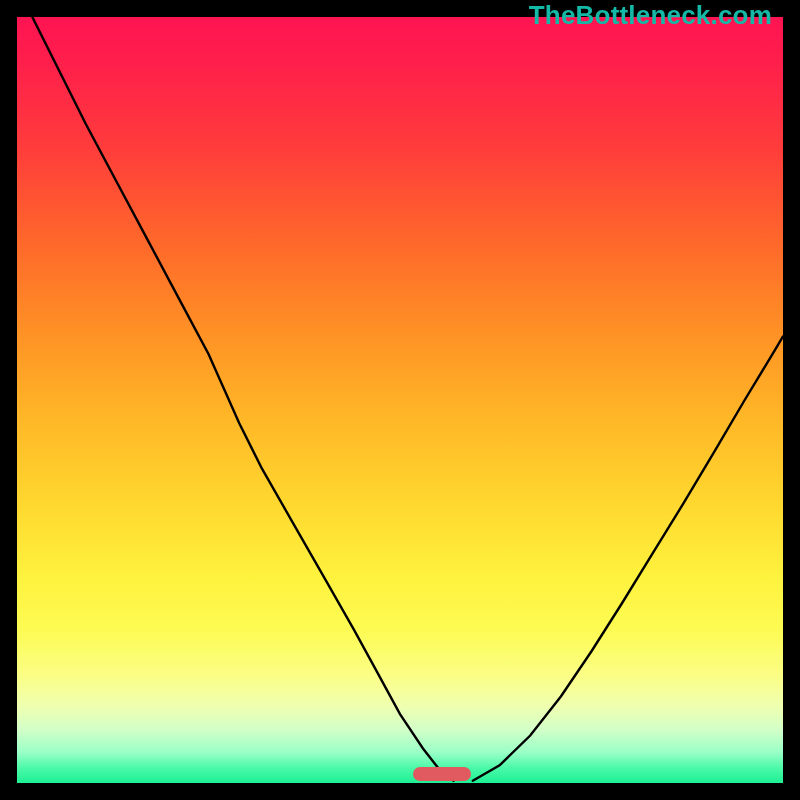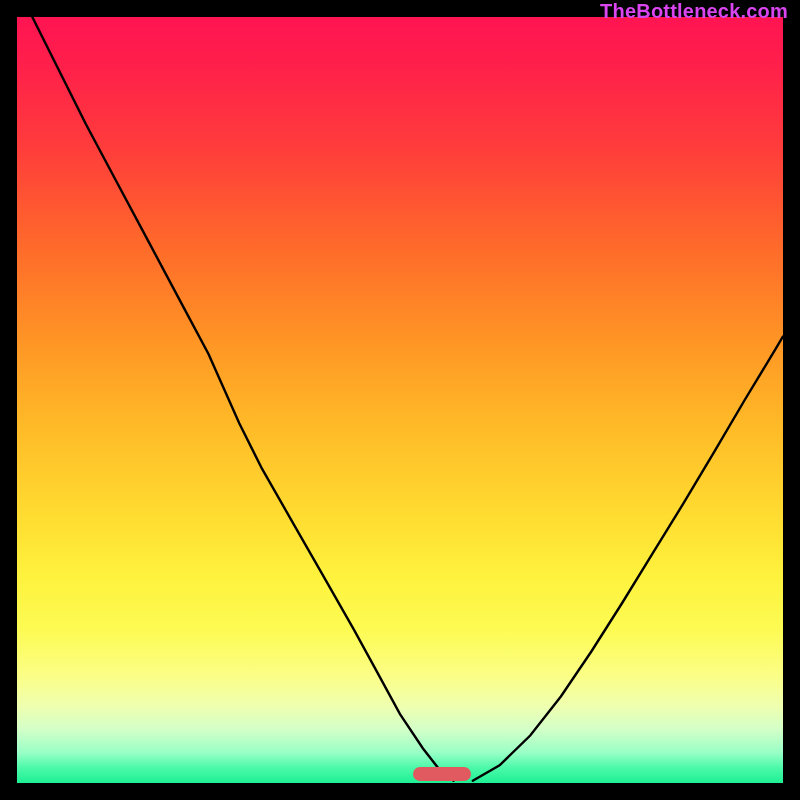--- a/index.html
+++ b/index.html
@@ -46,25 +46,25 @@
       #1df094 100%
     );
   }
   .marker {
     position: absolute;
     border-radius: 999px;
   }
   .watermark {
     position: absolute;
     top: 0px;
-    right: 12px;
+    right: 28px;
     font-family: Arial, Helvetica, sans-serif;
-    font-size: 20px;
+    font-size: 26px;
     font-weight: 600;
-    color: #d946ef;
+    color: #14b8a6;
     letter-spacing: 0.2px;
   }
   svg.curve {
     position: absolute;
     inset: 0;
   }
 </style>
 </head>
 <body>
 

